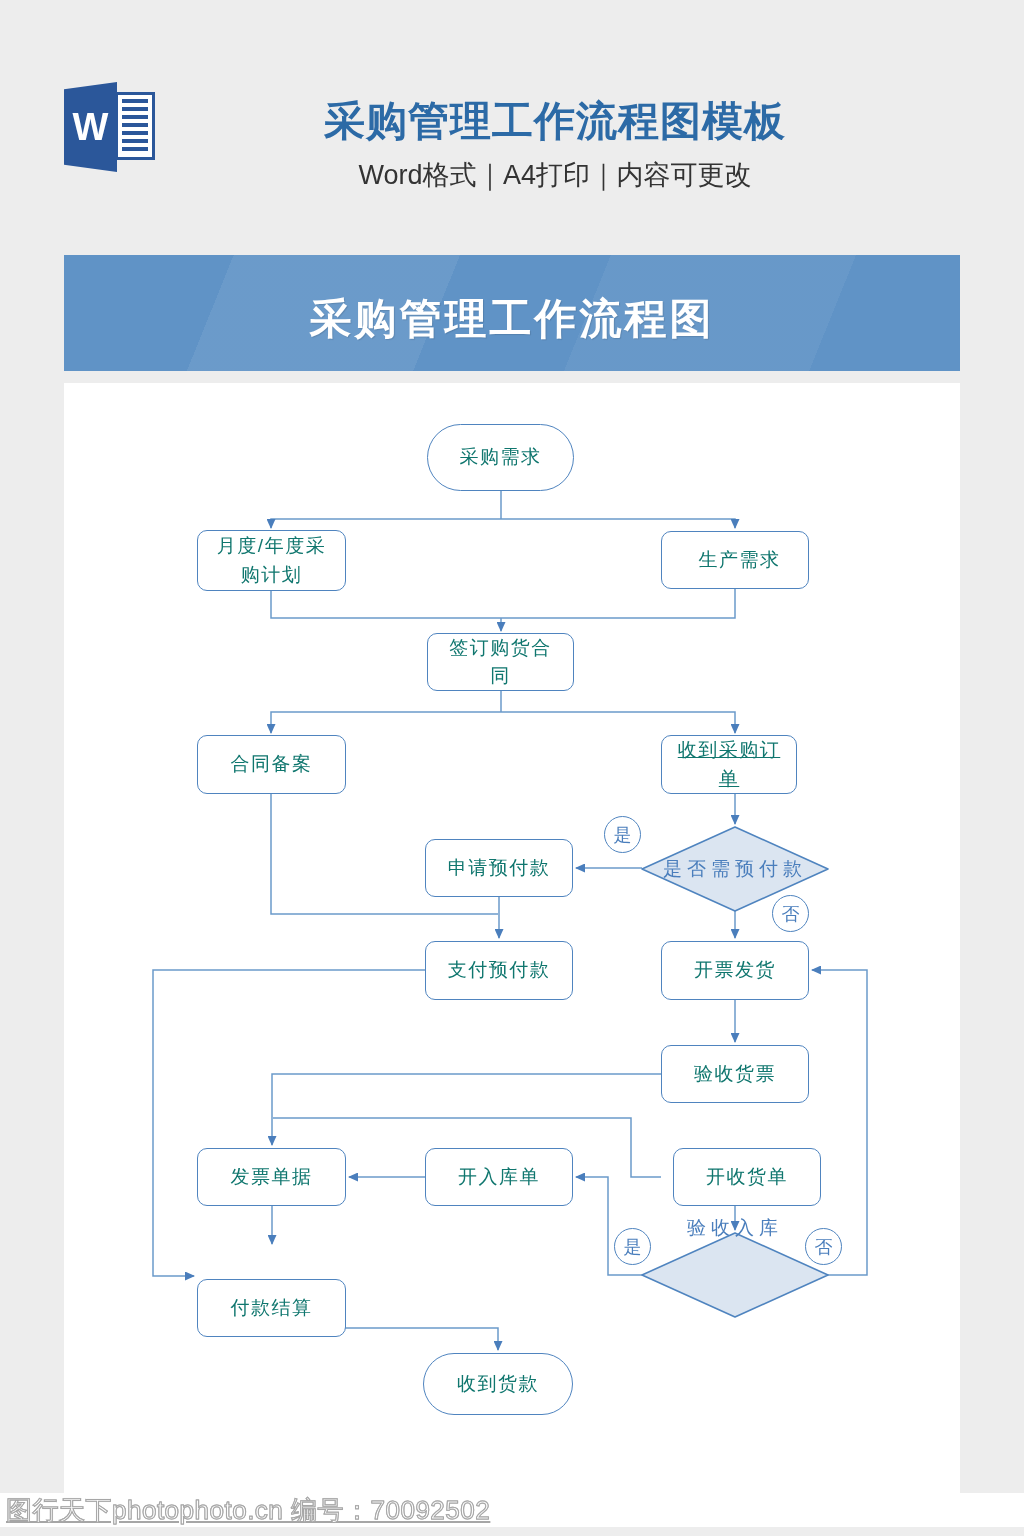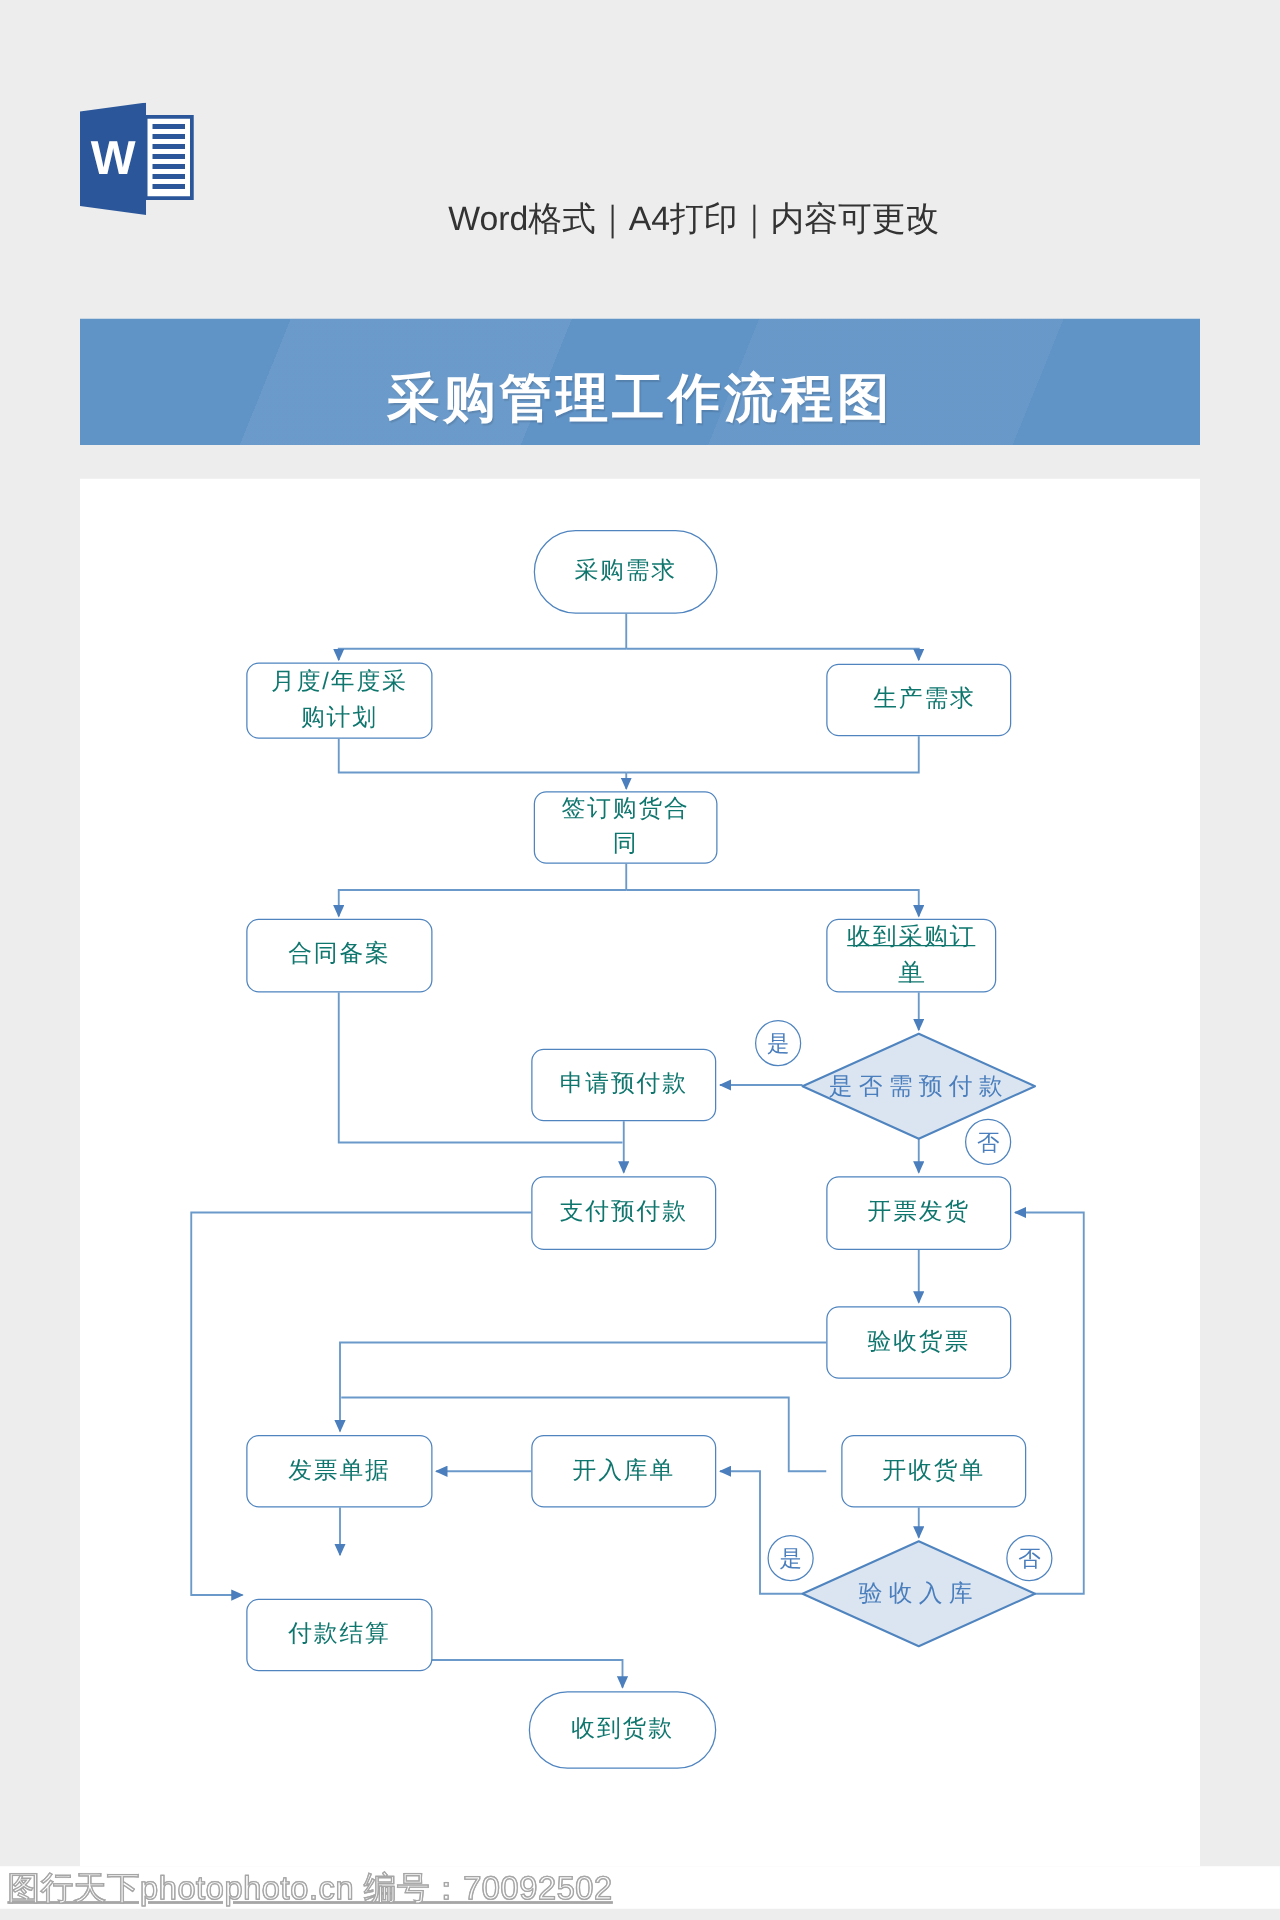--- a/index.html
+++ b/index.html
@@ -15,21 +15,21 @@
   .word-panel { position:absolute; left:0; top:0; width:53px; height:90px; background:#2b579a;
               clip-path:polygon(0 8%, 100% 0, 100% 100%, 0 92%);
               display:flex; align-items:center; justify-content:center;
               color:#fff; font-size:38px; font-weight:bold; }
   .hd-title { position:absolute; left:160px; top:94px; width:790px; text-align:center;
               font-size:41px; font-weight:bold; color:#2c6aa6; letter-spacing:1px; }
   .hd-sub   { position:absolute; left:160px; top:157px; width:790px; text-align:center;
               font-size:27px; color:#333; }
 
   
-  .banner { position:absolute; left:64px; top:255px; width:896px; height:101px;
+  .banner { position:absolute; left:64px; top:255px; width:896px; height:116px;
             background-color:#6093c6;
             background-image:
               linear-gradient(112deg, rgba(255,255,255,0) 18%, rgba(255,255,255,0.07) 18%, rgba(255,255,255,0.07) 42%, rgba(255,255,255,0) 42%),
               linear-gradient(112deg, rgba(255,255,255,0) 58%, rgba(255,255,255,0.05) 58%, rgba(255,255,255,0.05) 84%, rgba(255,255,255,0) 84%); }
   .banner-title { width:100%; text-align:center; line-height:128px; color:#fff;
             font-size:42px; font-weight:bold; letter-spacing:3px;
             text-shadow:1px 1px 1px rgba(0,0,0,0.12); }
 
   
   .card { position:absolute; left:64px; top:383px; width:896px; height:1110px; background:#fff; }
@@ -53,21 +53,21 @@
   .n-check-invoice     { left:597px; top:662px; width:148px; height:58px; }
   .n-invoice-docs      { left:133px; top:765px; width:149px; height:58px; }
   .n-warehouse-entry   { left:361px; top:765px; width:148px; height:58px; }
   .n-receipt-note      { left:609px; top:765px; width:148px; height:58px; }
   .n-payment-settle    { left:133px; top:864px; width:149px; height:58px;margin-top:32px; }
   .n-receive-payment   { left:359px; top:970px; width:150px; height:62px; }
 
   .diamond-label { position:absolute; width:186px; height:84px; display:flex; align-items:center;
           justify-content:center; color:#4a7ebc; font-size:19px; letter-spacing:5px; }
   .dl-1 { left:578px; top:444px; }
-  .dl-2 { left:578px; top:850px; }
+  .dl-2 { left:578px; top:803px; }
 
   .branch { position:absolute; width:37px; height:37px; border-radius:50%; background:#fff;
           border:1.6px solid #4f84bf; color:#4a7ebc; font-size:18px;
           display:flex; align-items:center; justify-content:center; }
   .b-yes1 { left:540px; top:433px; }
   .b-no1  { left:708px; top:512px; }
   .b-yes2 { left:550px; top:845px; }
   .b-no2  { left:741px; top:845px; }
 
   
@@ -82,20 +82,21 @@
 <div class="page">
 
   <div class="word-icon">
     <div class="word-doc">
       <div class="word-doc-lines"></div>
     </div>
     <div class="word-panel">
       <span>W</span>
     </div>
   </div>
+  <div class="hd-title">采购管理工作流程图模板</div>
   <div class="hd-sub">Word格式｜A4打印｜内容可更改</div>
 
   <div class="banner">
     <div class="banner-title">采购管理工作流程图</div>
   </div>
 
   <div class="card">
     <div class="flow">
 
       <svg width="896" height="1110" viewBox="0 0 896 1110">

